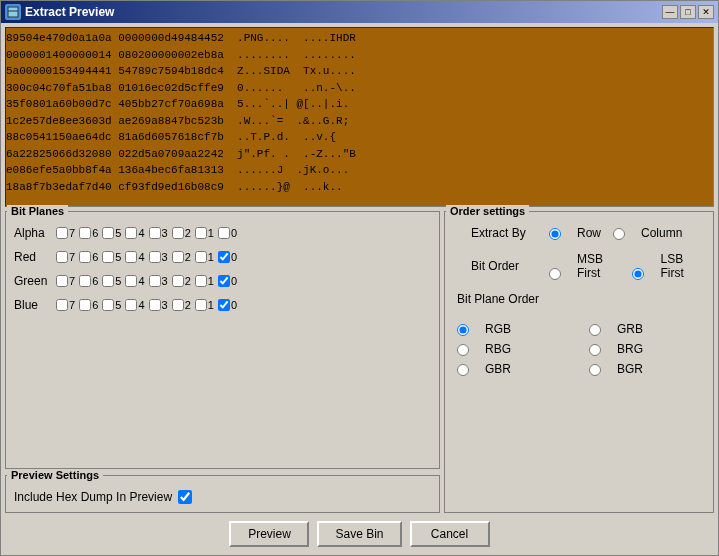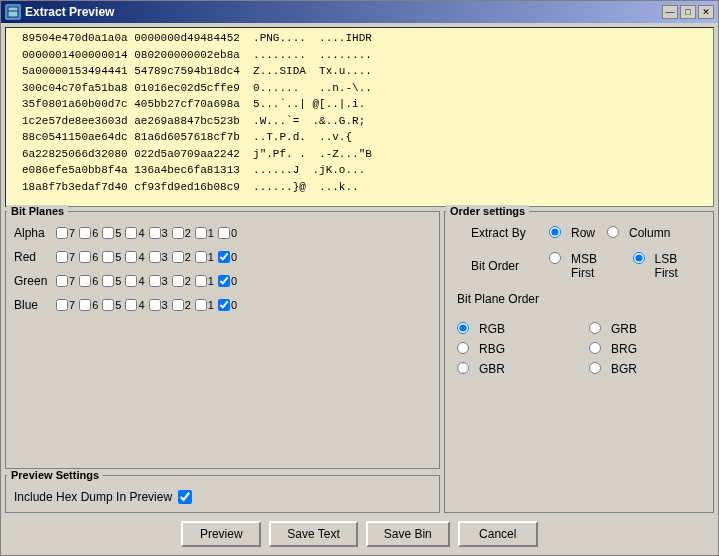--- a/index.html
+++ b/index.html
@@ -66,28 +66,28 @@
       color: black;
     }
     .content-area {
       display: flex;
       flex-direction: column;
       flex: 1;
       overflow: hidden;
     }
     
     .hex-preview {
-      background: #fef9c3;
+      background: #a16207;
       border: 1px inset #808080;
       margin: 4px;
       flex: 0 0 180px;
       overflow-y: scroll;
       font-family: 'Courier New', monospace;
       font-size: 11px;
-      padding: 2px 16px;
+      padding: 2px 0;
       position: relative;
     }
     .hex-row {
       display: flex;
       white-space: pre;
       line-height: 1.5;
     }
     .hex-addr {
       color: #000;
       min-width: 140px;
@@ -166,22 +166,22 @@
       min-width: 70px;
       font-weight: normal;
     }
     .radio-group {
       display: flex;
       gap: 12px;
       align-items: center;
     }
     .radio-item {
       display: flex;
-      align-items: flex-start;
-      gap: 10px;
+      align-items: flex-end;
+      gap: 16px;
       font-size: 12px;
     }
     .radio-item input[type="radio"] {
       width: 12px;
       height: 12px;
     }
     .bit-plane-order-title {
       font-size: 12px;
       margin-bottom: 16px;
     }
@@ -476,18 +476,17 @@
                   <span>BGR</span>
                 </div>
               </div>
           </div>
         </div>
       </div>
     </div>
 
     <div class="footer-buttons" id="footer-buttons">
     <button class="footer-btn">Preview</button>
-        <button class="footer-btn">Save Text</button>
         <button class="footer-btn">Save Bin</button>
         <button class="footer-btn">Cancel</button>
       </div>
   </div>
 </div>
 
 </body></html>

